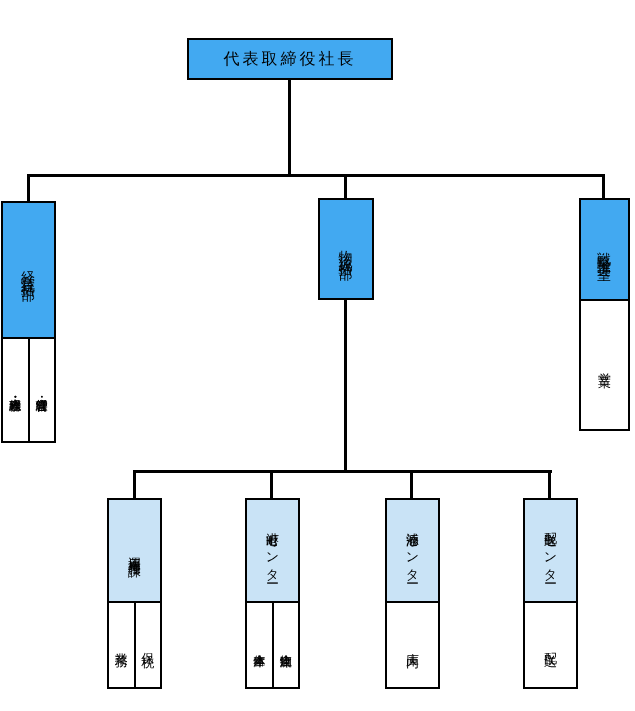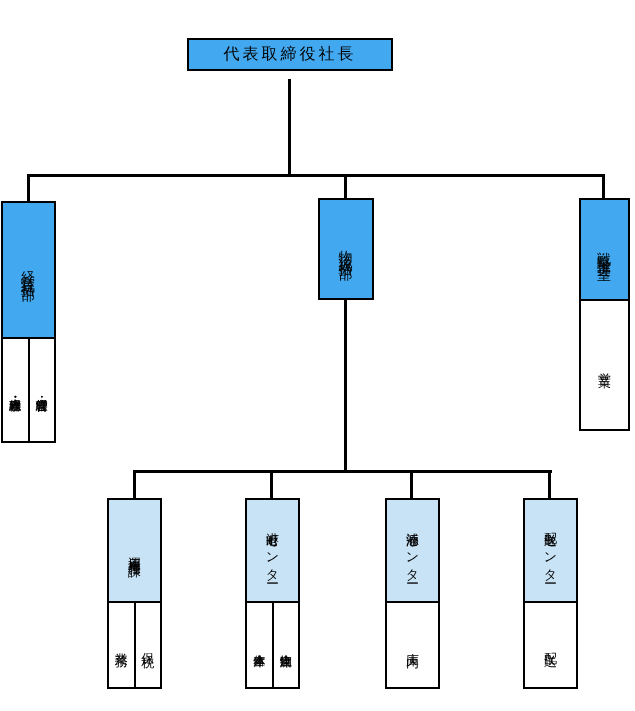--- a/index.html
+++ b/index.html
@@ -48,21 +48,21 @@
     font-size: 14px;
     letter-spacing: 4px;
     line-height: 1;
     white-space: nowrap;
   }
   .vtext.small   { font-size: 12px; letter-spacing: 0; }
   .vtext.center-hdr { font-size: 13px; letter-spacing: 2px; }
   .vtext.body-txt   { font-size: 13px; letter-spacing: 3px; }
 
   .root-box {
-    left: 187px; top: 38px; width: 206px; height: 33px;
+    left: 187px; top: 38px; width: 206px; height: 42px;
     background: var(--primary, #42a9f1);
     border: 2px solid var(--line, #000000);
     position: absolute;
     box-sizing: border-box;
     display: flex; align-items: center; justify-content: center;
   }
   .root-label { font-size: 16px; letter-spacing: 3px; white-space: nowrap; }
 
   
   .vline-root { left: 288px; top: 79px;  width: 3px;  height: 97px; }

